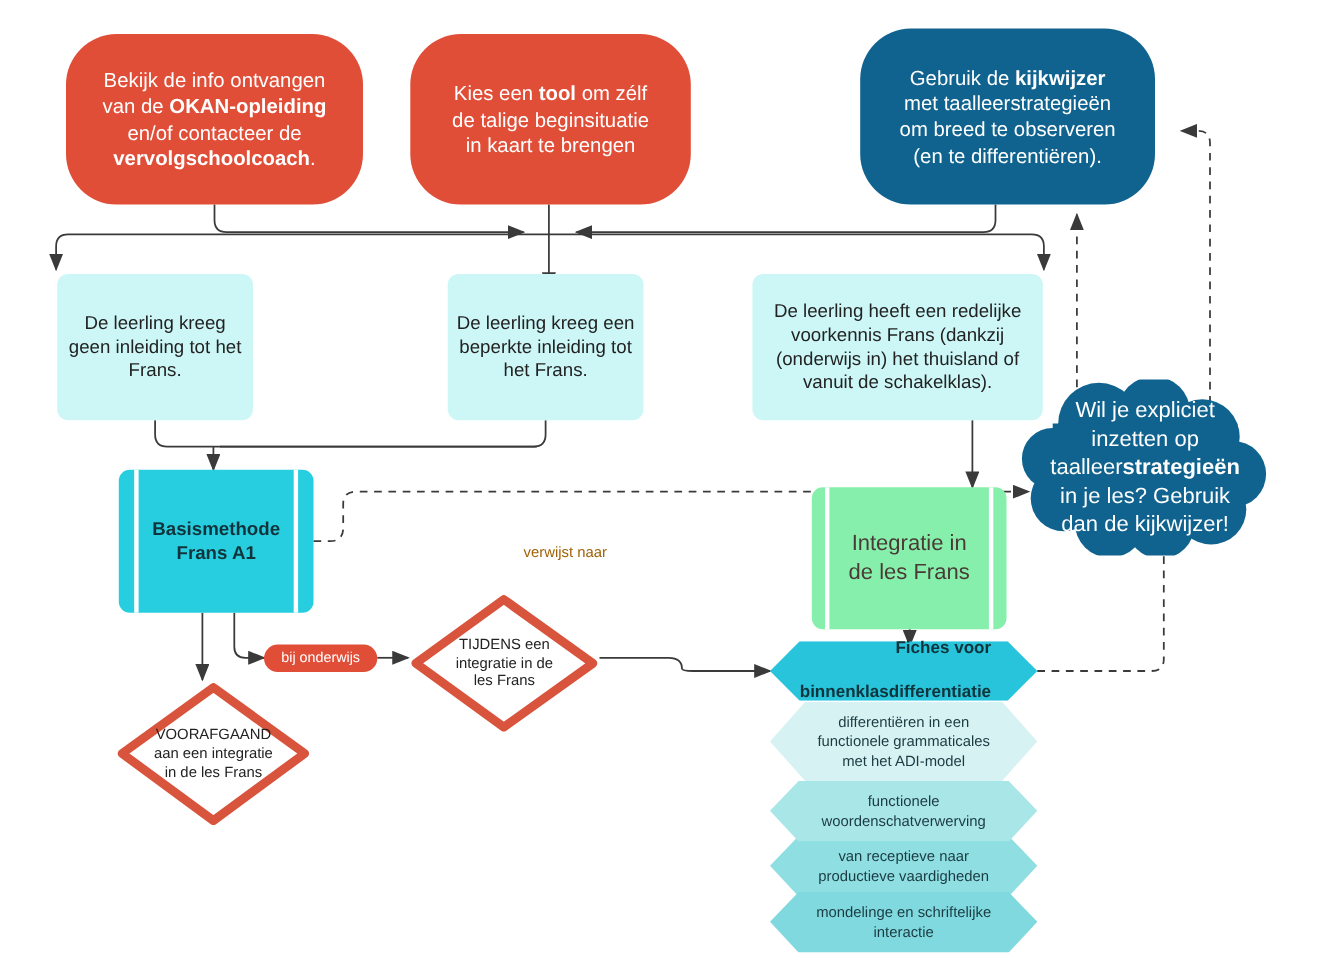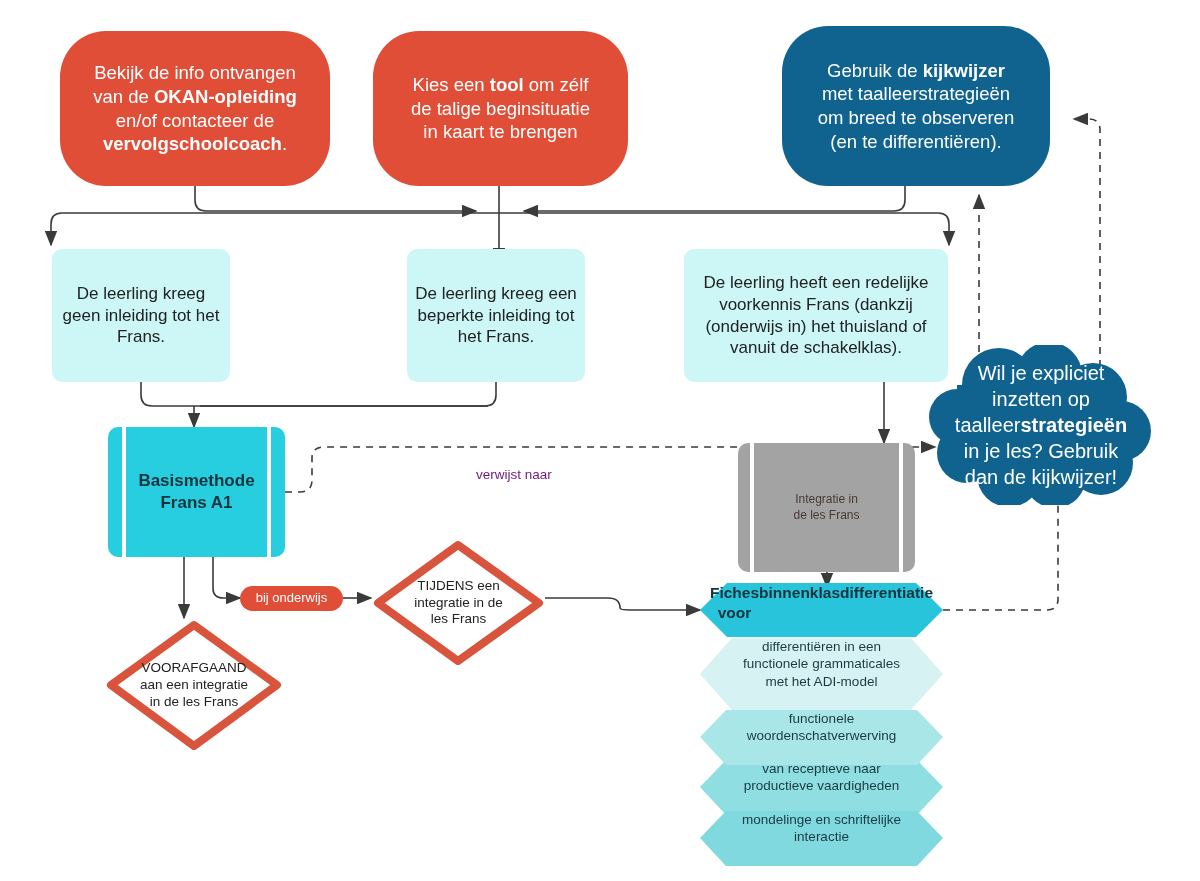--- a/index.html
+++ b/index.html
@@ -69,24 +69,24 @@
     position: absolute;
     top: 0; bottom: 0;
     width: 4px;
     background: #ffffff;
   }
   .bookcyan::before { left: 14px; }
   .bookcyan::after  { right: 14px; }
 
   
   .booksalmon {
-    background: #a3a3a3;
+    background: #86efac;
     color: #4a3a35;
     border-radius: 10px;
-    font-size: 12px;
+    font-size: 20px;
   }
   .booksalmon::before, .booksalmon::after {
     content: "";
     position: absolute;
     top: 0; bottom: 0;
     width: 4px;
     background: #ffffff;
   }
   .booksalmon::before { left: 12px; }
   .booksalmon::after  { right: 12px; }
@@ -96,24 +96,25 @@
     background: #E04E38;
     color: #ffffff;
     border-radius: 999px;
     font-size: 13px;
   }
 
   
   .edgelabel {
     position: absolute;
     font-size: 13.5px;
-    color: #701a75;
+    color: #a16207;
     background: #ffffff;
     padding: 0 3px;
     white-space: nowrap;
+    margin-top: 27px;
   }
 
   
   .diamond-wrap { position: absolute; }
   .diamond-wrap svg { position: absolute; left: 0; top: 0; }
   .diamond-wrap .txt {
     position: absolute;
     left: 0; top: 0;
     width: 100%; height: 100%;
     display: flex; align-items: center; justify-content: center;
@@ -125,27 +126,28 @@
     box-sizing: border-box;
   }
 
   
   .hex-wrap { position: absolute; }
   .hex-wrap svg { position: absolute; left: 0; top: 0; }
   .hex-wrap .txt {
     position: absolute;
     left: 0; top: 0;
     width: 100%; height: 100%;
-    display: flex; align-items: flex-start; justify-content: center;
+    display: flex; align-items: flex-end; justify-content: center;
     text-align: center;
     font-size: 13.5px;
     color: #1b3b42;
     line-height: 1.28;
     padding: 0 42px;
     box-sizing: border-box;
+    flex-direction: column;
   }
   .hex-wrap.head .txt {
     font-weight: bold;
     font-size: 15.5px;
     color: #10343c;
   }
 
   
   .cloud-wrap { position: absolute; }
   .cloud-wrap svg { position: absolute; left: 0; top: 0; }

